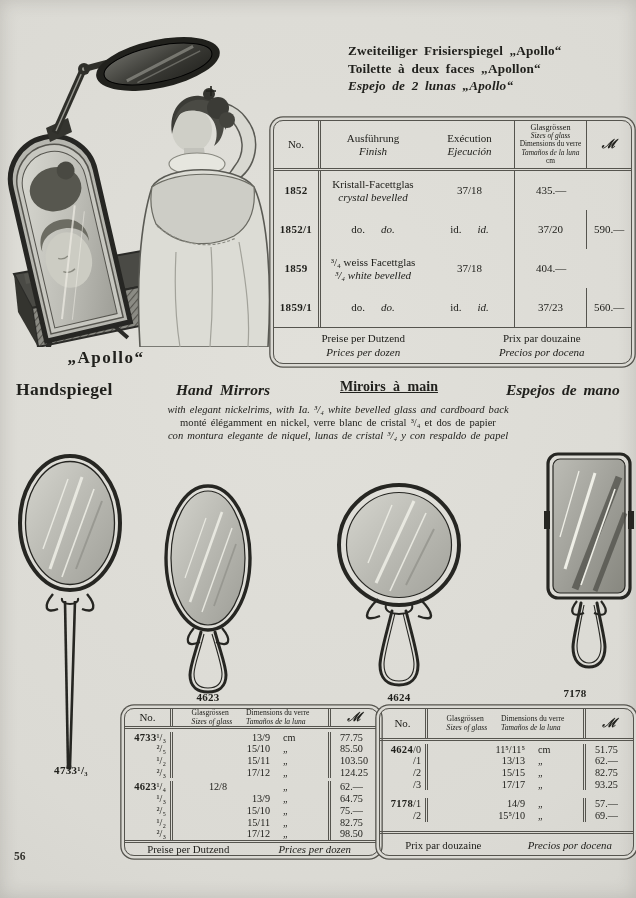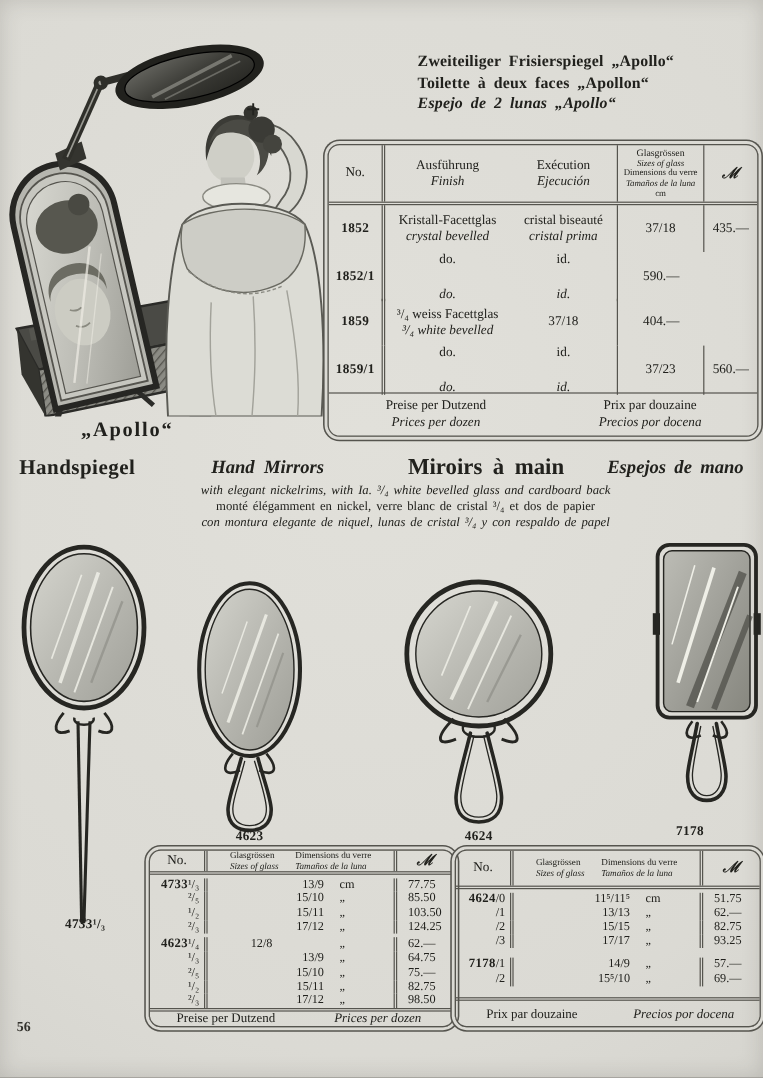--- a/index.html
+++ b/index.html
@@ -28,31 +28,31 @@
   
   .mtable{left:273px;top:120px;width:357px;height:242px;display:flex;flex-direction:column;font-size:11px;}
   .mt-head,.mt-row{display:grid;grid-template-columns:47px 104px 90px 72px 1fr;}
   .mt-head{height:47px;border-bottom:3px double #55544e;}
   .mt-row{height:39px;}
   .mt-foot{height:auto;flex:1;border-top:1px solid #55544e;display:flex;align-items:center;font-size:11px;}
   .cell{display:flex;flex-direction:column;justify-content:center;align-items:center;text-align:center;line-height:12.5px;}
   .bno{border-right:3px double #55544e;}
   .bex{border-right:1px solid #55544e;}
   .bsz{border-right:1px solid #55544e;}
-  .mt-row.ditto .cell.two{flex-direction:column;gap:16px;}
+  .mt-row.ditto .cell.two{flex-direction:row;gap:16px;}
   .hsz{font-size:7.4px;line-height:8.2px;}
   .hsz .l1{font-size:8.2px;}
   .mprice{font-style:italic;font-weight:bold;font-size:12.5px;}
   .mt-foot .fblk{flex:1;text-align:center;line-height:13.5px;}
   .noval{font-weight:bold;letter-spacing:.3px;}
 
   
   .h-de{left:16px;top:379px;font-size:17.5px;font-weight:bold;letter-spacing:.4px;}
   .h-en{left:176px;top:381px;font-size:15.5px;font-weight:bold;font-style:italic;word-spacing:4px;}
-  .h-fr{left:340px;top:379px;font-size:19px;font-weight:bold;word-spacing:4px;}
+  .h-fr{left:340px;top:379px;font-size:14px;font-weight:bold;word-spacing:4px;text-decoration:underline;}
   .h-es{left:506px;top:381px;font-size:15.5px;font-weight:bold;font-style:italic;word-spacing:3px;}
   .desc{left:98px;top:403px;width:480px;text-align:center;font-size:10.6px;line-height:13.2px;word-spacing:1.5px;}
 
   
   .mlabel{font-weight:bold;font-size:11px;text-align:center;letter-spacing:.3px;}
 
   
   .btable{top:708px;width:253px;height:146px;display:flex;flex-direction:column;}
   .bt-left{left:124px;} .bt-right{left:379px;}
   .bt-head{height:29px;border-bottom:3px double #55544e;display:grid;grid-template-columns:48px 158px 1fr;}
@@ -186,38 +186,35 @@
           <span class="mprice">ℳ</span>
         </div>
     </div>
 
     <div class="mt-row">
       <div class="cell bno noval">1852</div>
       <div class="cell two">
         <span>Kristall-Facettglas</span>
           <span class="it">crystal bevelled</span>
       </div>
-      <div class="cell two bex">
-        <span>cristal biseauté</span>
-          <span class="it">cristal prima</span>
-      </div>
       <div class="cell bsz">37/18</div>
       <div class="cell">435.—</div>
     </div>
 
     <div class="mt-row ditto">
       <div class="cell bno noval">1852/1</div>
       <div class="cell two">
         <span>do.</span>
           <span class="it">do.</span>
       </div>
       <div class="cell two bex">
         <span>id.</span>
           <span class="it">id.</span>
       </div>
+      <div class="cell bsz">37/20</div>
       <div class="cell">590.—</div>
     </div>
 
     <div class="mt-row">
       <div class="cell bno noval">1859</div>
       <div class="cell two">
         <span>³/₄ weiss Facettglas</span>
           <span class="it">³/₄ white bevelled</span>
       </div>
       <div class="cell bsz">37/18</div>

